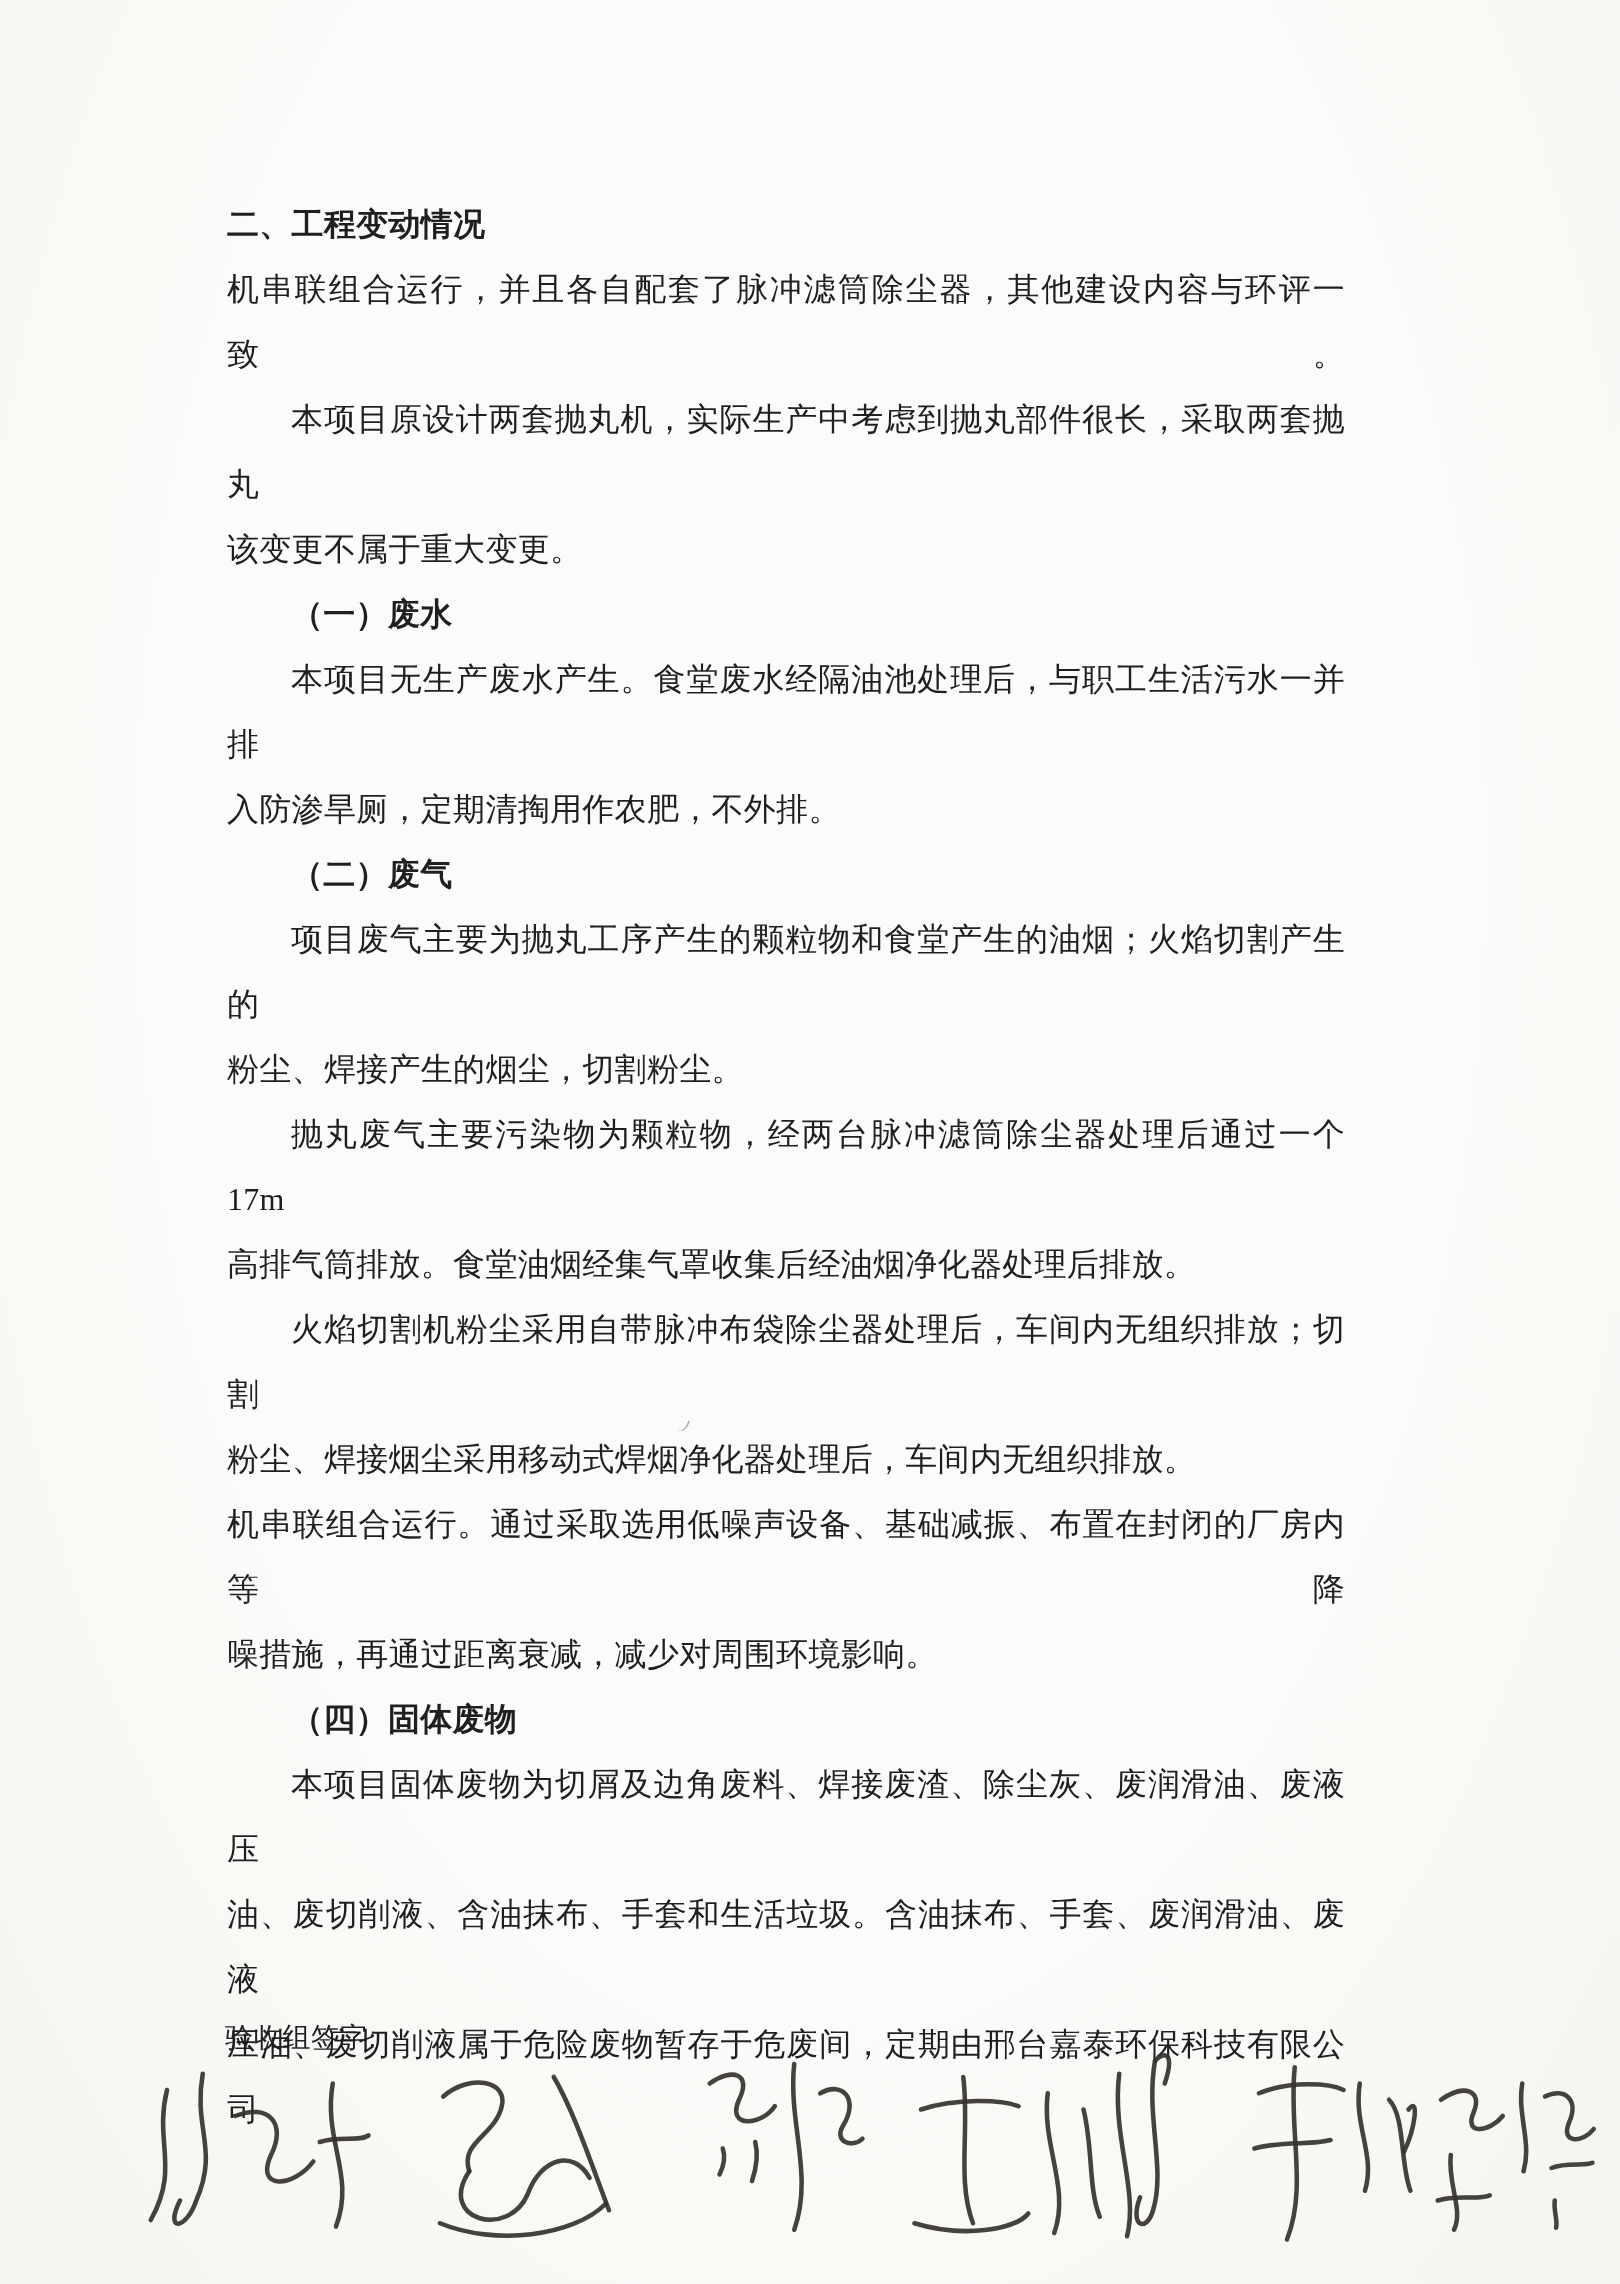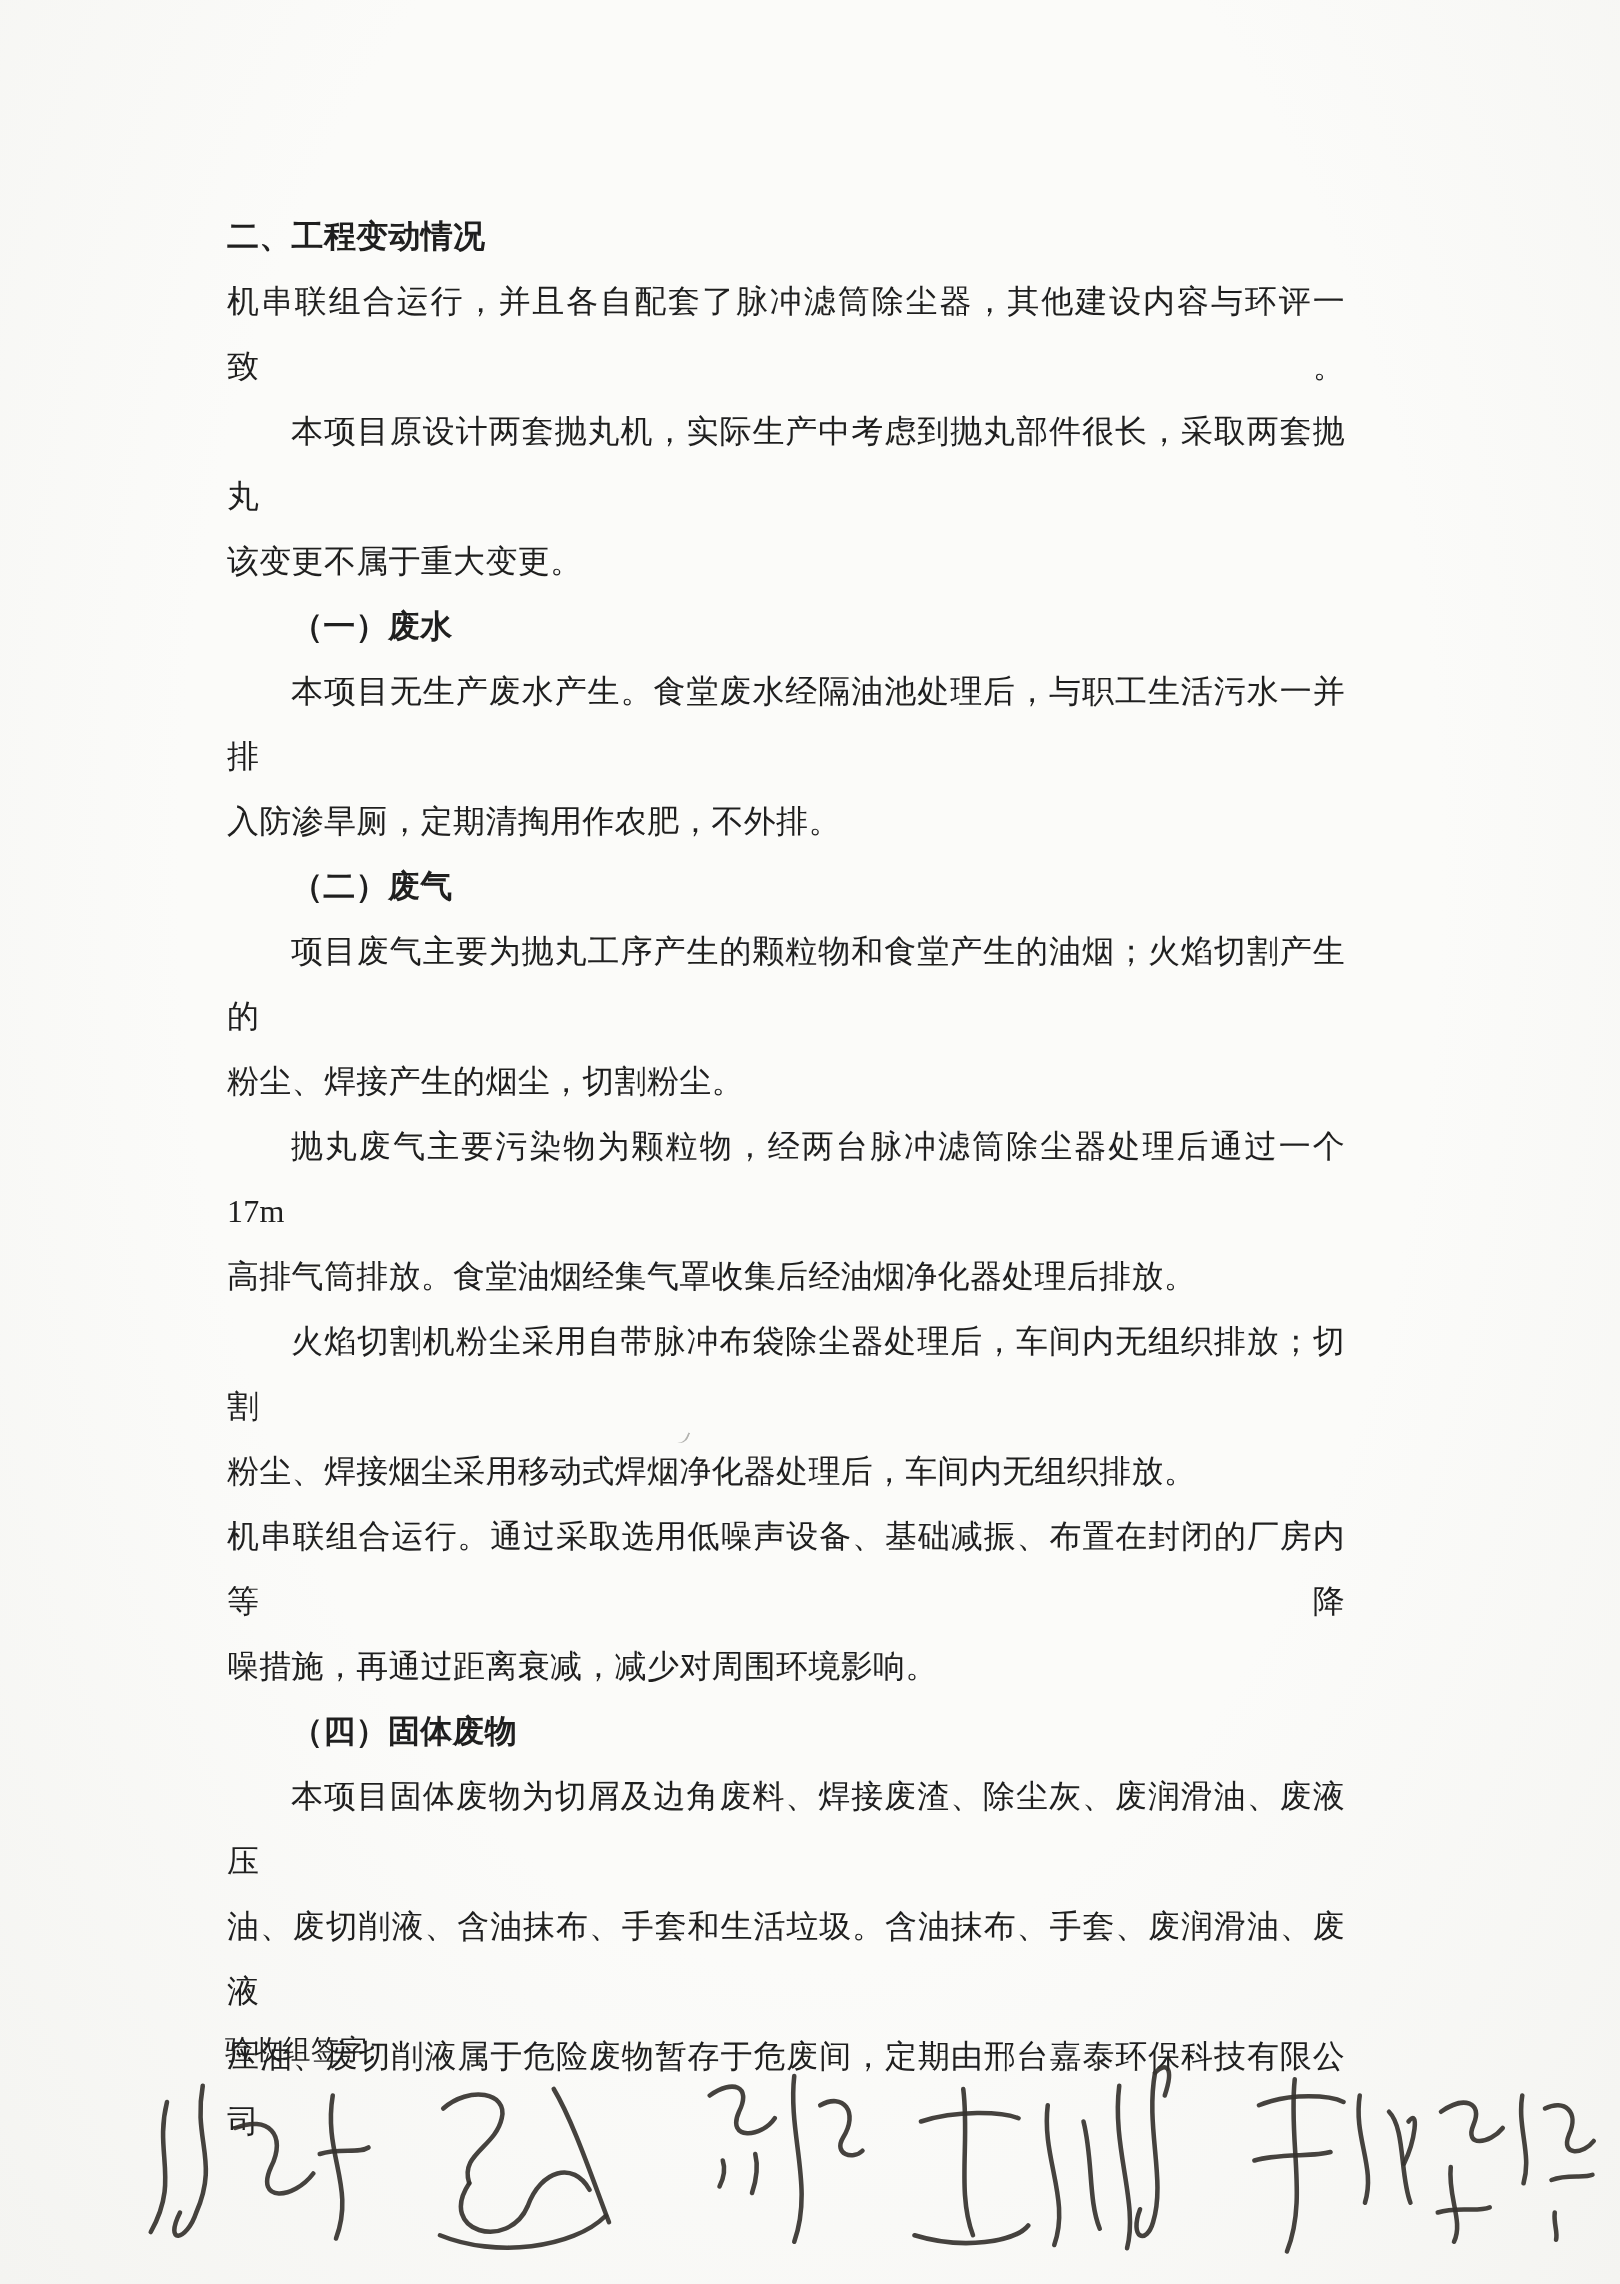--- a/index.html
+++ b/index.html
@@ -4,21 +4,21 @@
 <style>
   html, body { margin: 0; padding: 0; }
   body {
     width: 1620px; height: 2284px;
     position: relative;
     background: radial-gradient(ellipse at 50% 38%, #fbfbf9 55%, #f4f4f1 100%);
     font-family: "Liberation Serif", "DejaVu Serif", serif;
     color: #1f1f1f;
     overflow: hidden;
   }
-  .page { position: absolute; inset: 0; margin-top: 12px; }
+  .page { position: absolute; inset: 0; }
   .doc {
     position: absolute;
     left: 227px; top: 192px; width: 1118px;
     font-size: 32px; line-height: 65px;
     letter-spacing: 0.3px;
   }
   .line { white-space: nowrap; }
   .h { font-weight: bold; }
   .ind { text-indent: 2em; }
   .jst {

